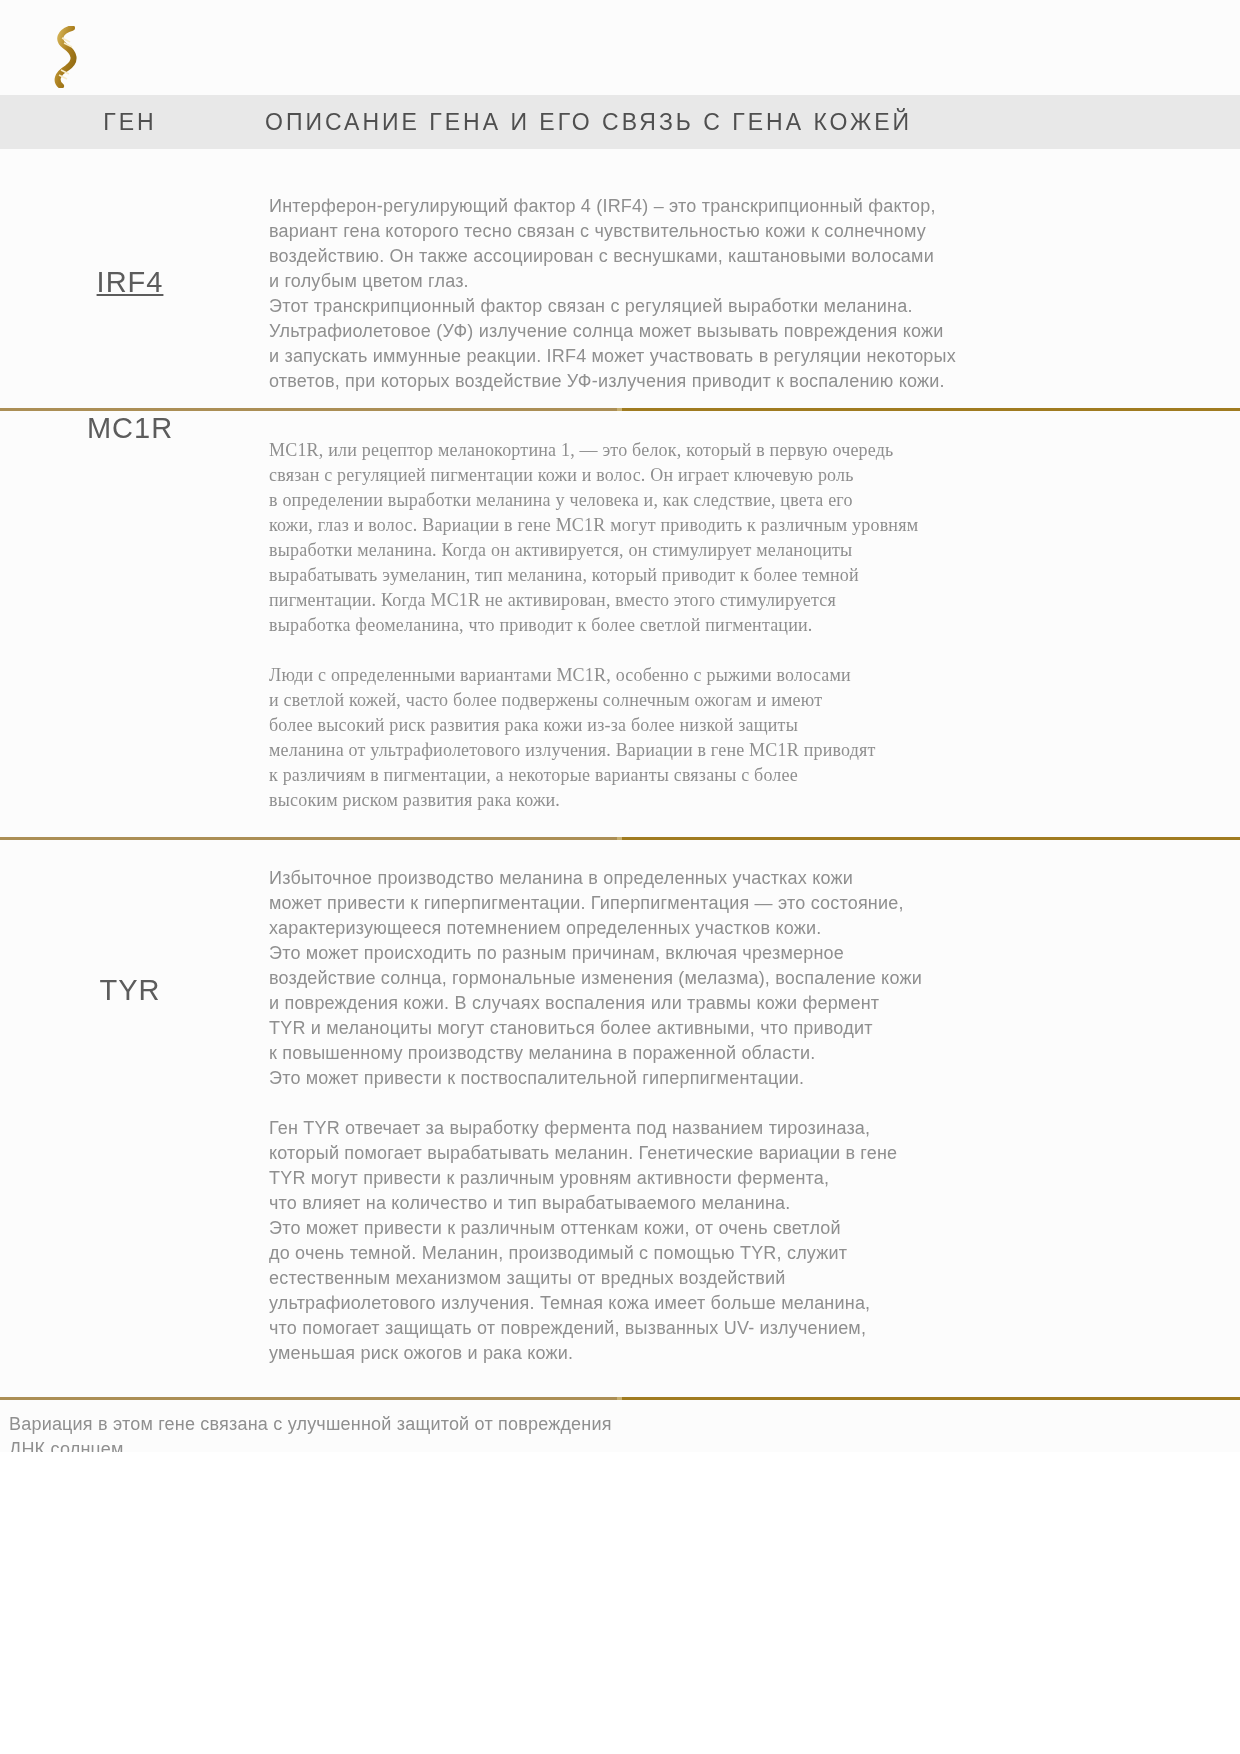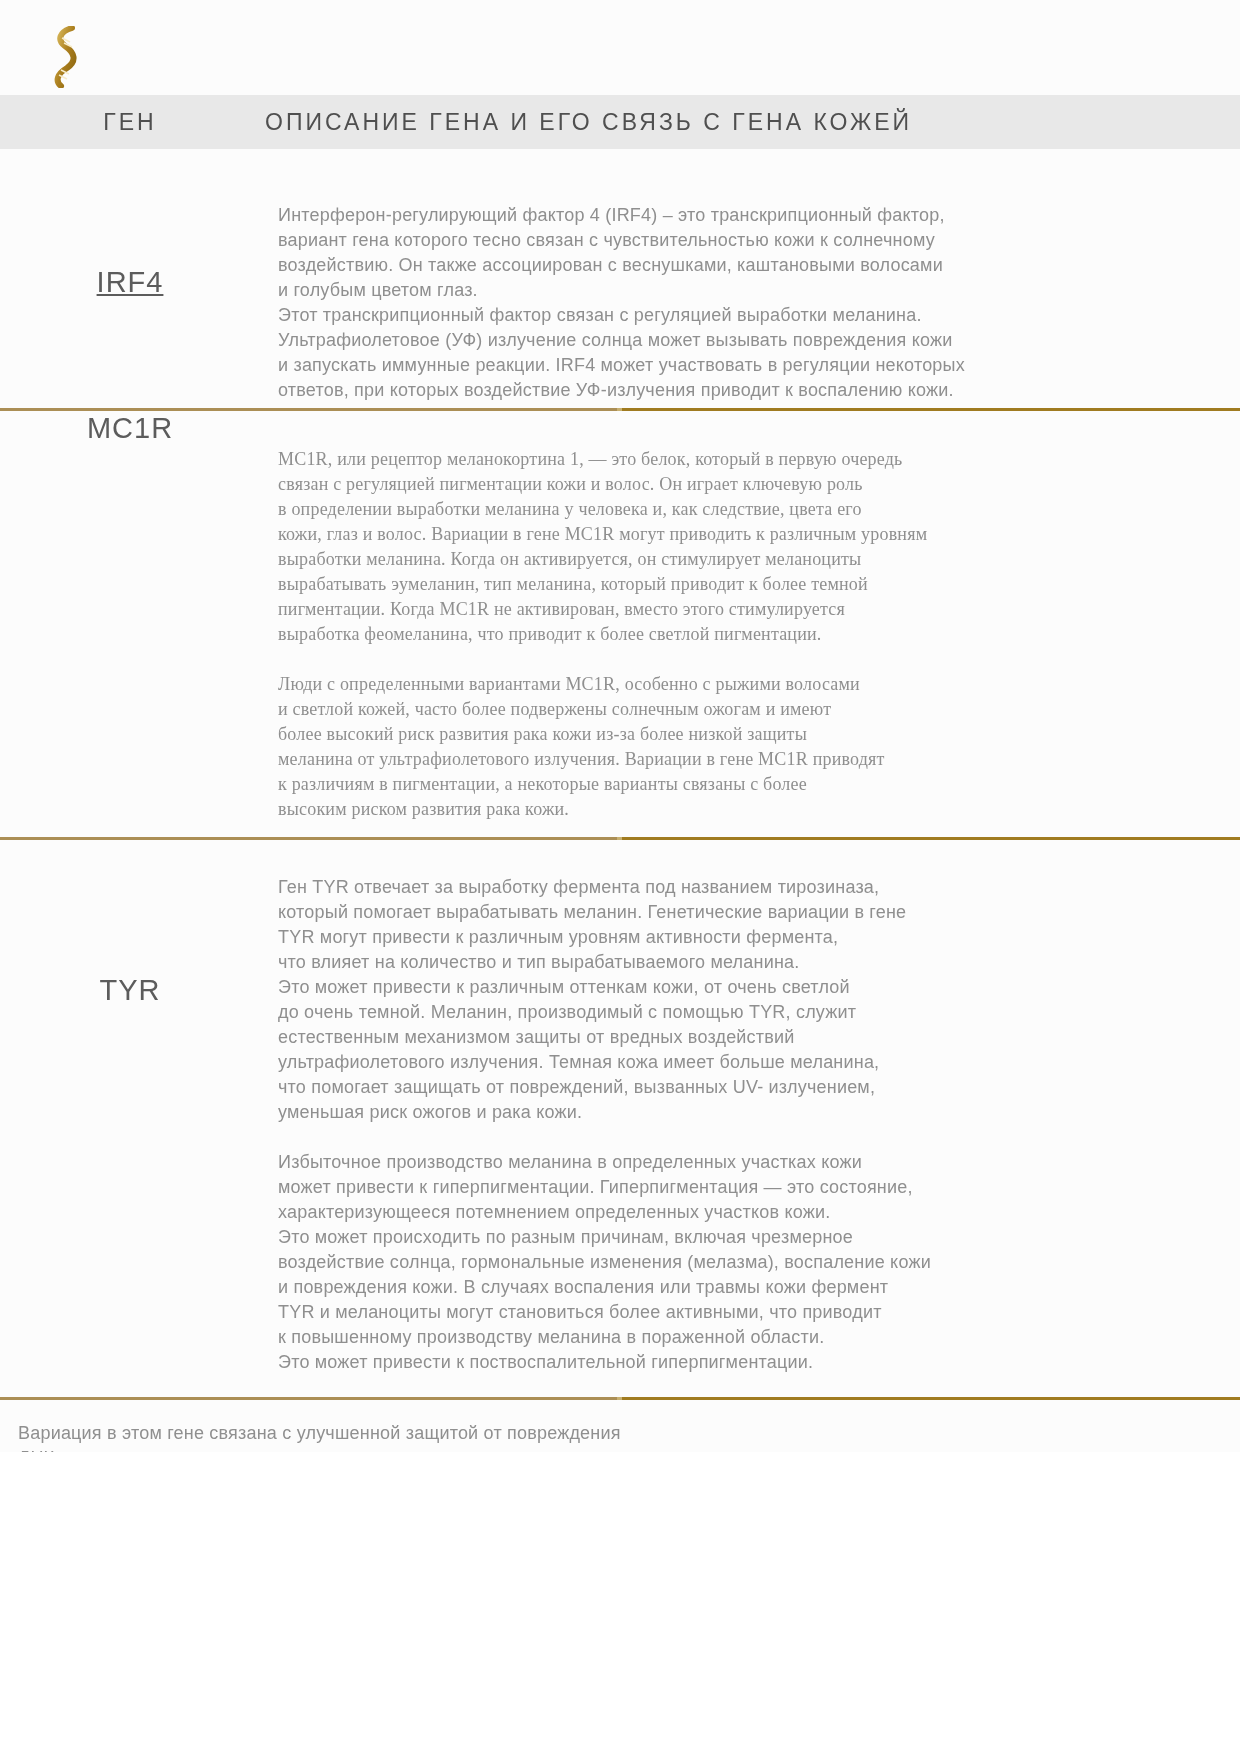--- a/index.html
+++ b/index.html
@@ -23,21 +23,21 @@
   .gene-col{width:260px;flex:0 0 260px;text-align:center;}
   .desc-col{flex:1;padding-left:5px;text-align:left;}
   
   .rows{position:absolute;left:0;top:149px;width:1240px;}
   .row{display:flex;box-sizing:border-box;}
   .row .gene-col{text-align:center;}
   .gene-name{
     color:#5c5c5c;font-size:29px;font-weight:300;letter-spacing:1px;line-height:34px;
   }
   .para{
-    margin:13px;white-space:pre-line;
+    margin:4px;white-space:pre-line;
     color:#8f8f8f;font-size:18px;font-weight:300;line-height:25px;letter-spacing:0.2px;
     width:800px;
   }
   .para + .para{margin-top:25px;}
   .row-1{height:259px;}
   .row-2{height:426px;}
   .row-3{height:557px;}
   .row-4{height:250px;}
   .row-1 .gene-name{margin-top:116px;text-decoration:underline;}
   .row-2 .gene-name{}
@@ -142,39 +142,39 @@
       <span class="seg-left"></span>
         <span class="seg-gap"></span>
         <span class="seg-right"></span>
     </div>
 
     <div class="row row-3">
       <div class="gene-col">
         <div class="gene-name">TYR</div>
       </div>
       <div class="desc-col">
+        <p class="para">Избыточное производство меланина в определенных участках кожи
+может привести к гиперпигментации. Гиперпигментация — это состояние,
+характеризующееся потемнением определенных участков кожи.
+Это может происходить по разным причинам, включая чрезмерное
+воздействие солнца, гормональные изменения (мелазма), воспаление кожи
+и повреждения кожи. В случаях воспаления или травмы кожи фермент
+TYR и меланоциты могут становиться более активными, что приводит
+к повышенному производству меланина в пораженной области.
+Это может привести к поствоспалительной гиперпигментации.</p>
         <p class="para">Ген TYR отвечает за выработку фермента под названием тирозиназа,
 который помогает вырабатывать меланин. Генетические вариации в гене
 TYR могут привести к различным уровням активности фермента,
 что влияет на количество и тип вырабатываемого меланина.
 Это может привести к различным оттенкам кожи, от очень светлой
 до очень темной. Меланин, производимый с помощью TYR, служит
 естественным механизмом защиты от вредных воздействий
 ультрафиолетового излучения. Темная кожа имеет больше меланина,
 что помогает защищать от повреждений, вызванных UV- излучением,
 уменьшая риск ожогов и рака кожи.</p>
-        <p class="para">Избыточное производство меланина в определенных участках кожи
-может привести к гиперпигментации. Гиперпигментация — это состояние,
-характеризующееся потемнением определенных участков кожи.
-Это может происходить по разным причинам, включая чрезмерное
-воздействие солнца, гормональные изменения (мелазма), воспаление кожи
-и повреждения кожи. В случаях воспаления или травмы кожи фермент
-TYR и меланоциты могут становиться более активными, что приводит
-к повышенному производству меланина в пораженной области.
-Это может привести к поствоспалительной гиперпигментации.</p>
       </div>
     </div>
 
     <div class="divider">
       <span class="seg-left"></span>
         <span class="seg-gap"></span>
         <span class="seg-right"></span>
     </div>
 
     <div class="row row-4">

